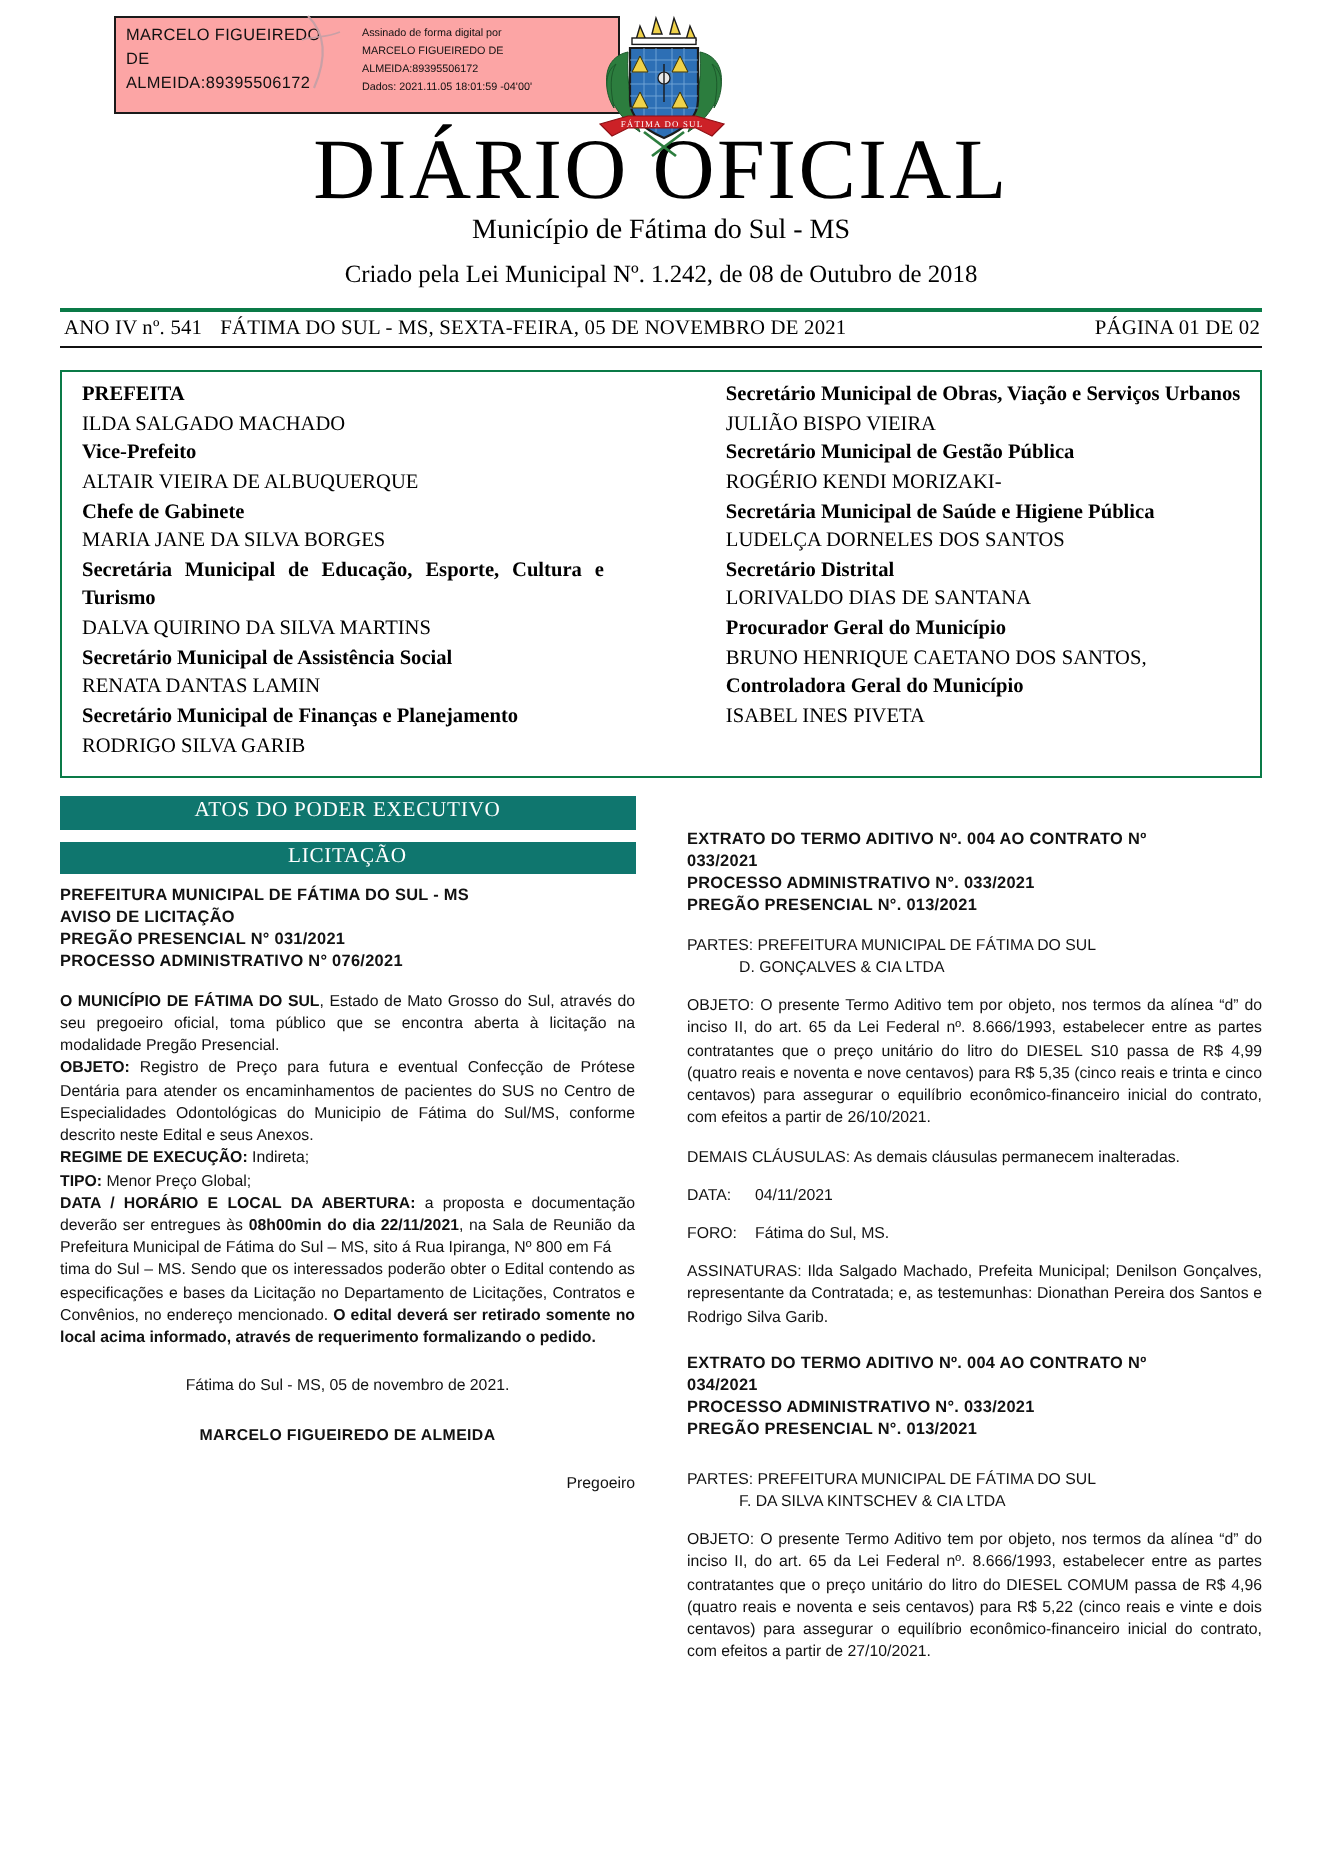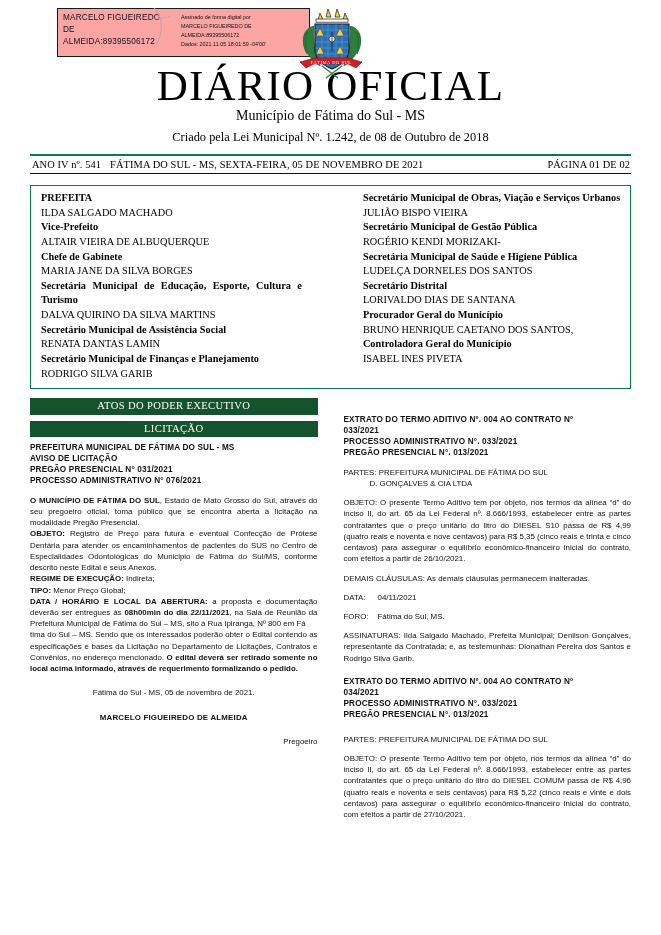--- a/index.html
+++ b/index.html
@@ -131,21 +131,21 @@
     font-family: "Liberation Serif", serif;
     font-size: 10.3px;
     line-height: 1.42;
   }
   .off-col.right { padding-left: 12px; }
   .off-role { font-weight: bold; text-align: justify; }
   .off-name { font-weight: normal; }
 
   
   .banner {
-    background: #14532d;
+    background: #0f766e;
     color: #ffffff;
     text-align: center;
     font-family: "Liberation Serif", serif;
     font-size: 10.6px;
     letter-spacing: .35px;
     padding: 2px 0 2.5px 0;
     line-height: 1.12;
   }
   .banner.exec { margin-top: 9px; width: 100%; }
   .banner.lic  { margin-top: 6px; width: 100%; }
@@ -403,21 +403,21 @@
 
       <div class="hdr-block">
         <div>EXTRATO DO TERMO ADITIVO Nº. 004 AO CONTRATO Nº</div>
         <div>034/2021</div>
         <div>PROCESSO ADMINISTRATIVO N°. 033/2021</div>
         <div>PREGÃO PRESENCIAL N°. 013/2021</div>
       </div>
 
       <div class="sp-lg"></div>
 
-      <p class="body" style="text-align:left;"><span>PARTES:</span><span> PREFEITURA MUNICIPAL DE FÁTIMA DO SUL</span></p>
+      <p class="body" style="text-align:left;"><span>PARTES:</span><span> PREFEITURA MUNICIPAL DE FÁTIMA DO SUL</span><span class="partes-ind">F. DA SILVA KINTSCHEV &amp; CIA LTDA</span></p>
 
       <div class="sp"></div>
 
       <p class="body"><span>OBJETO:</span><span> O presente Termo Aditivo tem por objeto, nos termos da alínea “d” do inciso II, do art. 65 da Lei Federal nº. 8.666/1993, estabelecer entre as partes contratantes que o preço unitário do litro do DIESEL COMUM passa de R$ 4,96 (quatro reais e noventa e seis centavos) para R$ 5,22 (cinco reais e vinte e dois centavos) para assegurar o equilíbrio econômico-financeiro inicial do contrato, com efeitos a partir de 27/10/2021.</span></p>
     </div>
   </div>
 
 </div>
 
 </body></html>

